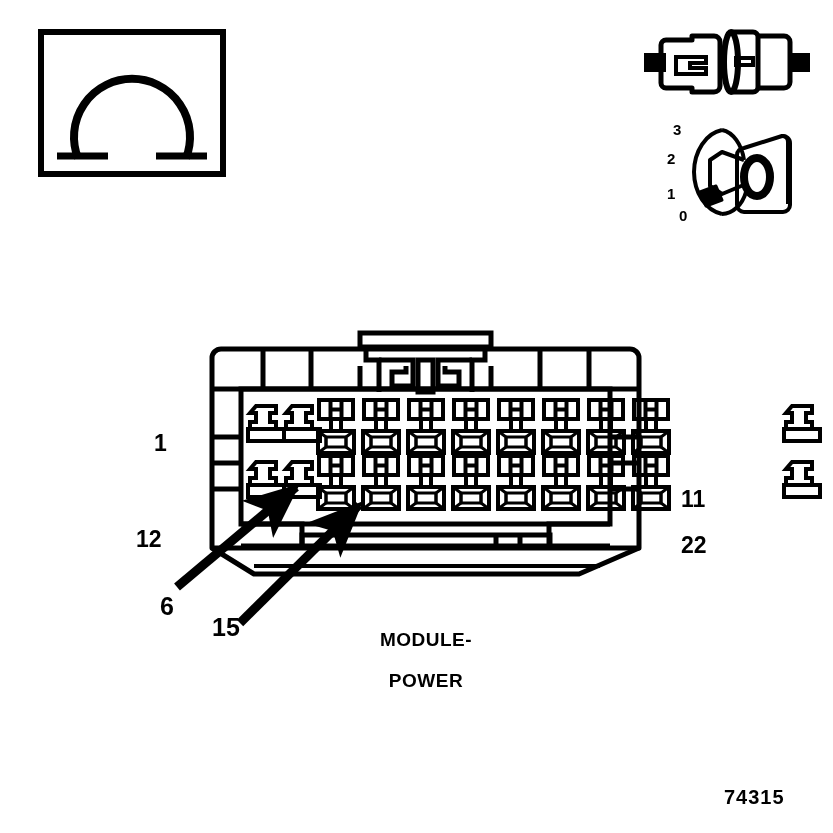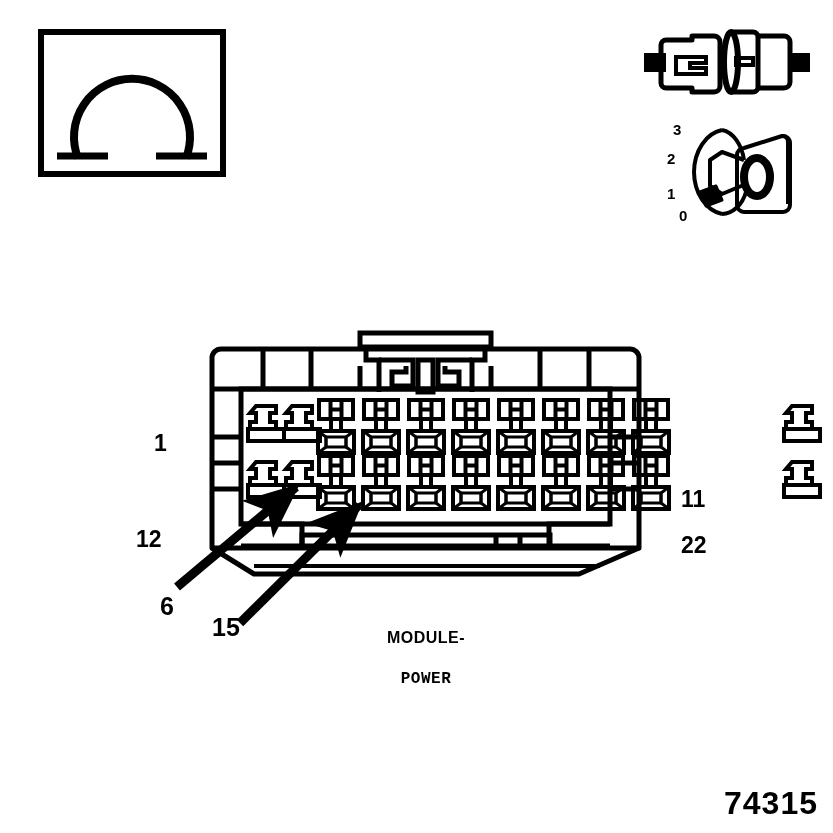--- a/index.html
+++ b/index.html
@@ -32,25 +32,25 @@
     font-family: "Liberation Sans", sans-serif;
     font-weight: bold;
     color: #000000;
     white-space: nowrap;
     line-height: 1;
   }
   .pin-num { font-size: 23px; }
   .callout-num { font-size: 25px; }
   .dial-num { font-size: 15px; }
   .caption-line {
-    font-size: 16px;
+    font-size: 19px;
     letter-spacing: 0.5px;
     text-align: center;
   }
-  .fig-num { font-size: 32px; letter-spacing: 1px; }
+  .fig-num { font-size: 20px; letter-spacing: 1px; }
 </style>
 </head>
 <body>
 
 <div class="page">
 
   <svg class="diagram" viewBox="0 0 833 833">
     <defs>
       <g id="small-cavity">
 
@@ -250,17 +250,17 @@
 
   <div class="lbl callout-num" style="left:160px; top:594px;">6</div>
   <div class="lbl callout-num" style="left:212px; top:615px;">15</div>
 
   <div class="lbl dial-num" style="left:673px; top:122px;">3</div>
   <div class="lbl dial-num" style="left:667px; top:151px;">2</div>
   <div class="lbl dial-num" style="left:667px; top:186px;">1</div>
   <div class="lbl dial-num" style="left:679px; top:208px;">0</div>
 
   <div class="lbl caption-line" style="left:306px; top:630px; width:240px;">MODULE-</div>
-  <div class="lbl caption-line" style="left:306px; top:671px; width:240px;font-family:Liberation Mono, monospace;">POWER</div>
+  <div class="lbl caption-line" style="left:306px; top:671px; width:240px;">POWER</div>
 
   <div class="lbl fig-num" style="left:724px; top:787px;">74315</div>
 
 </div>
 
 </body></html>

